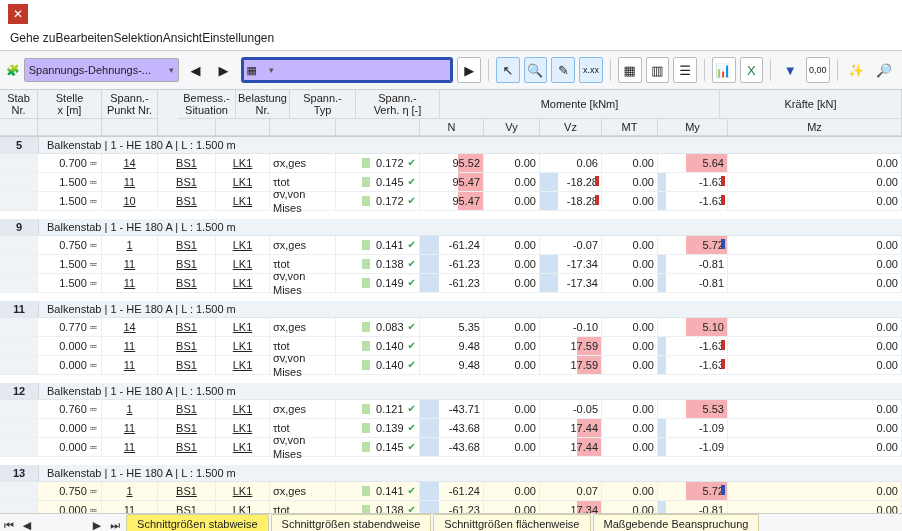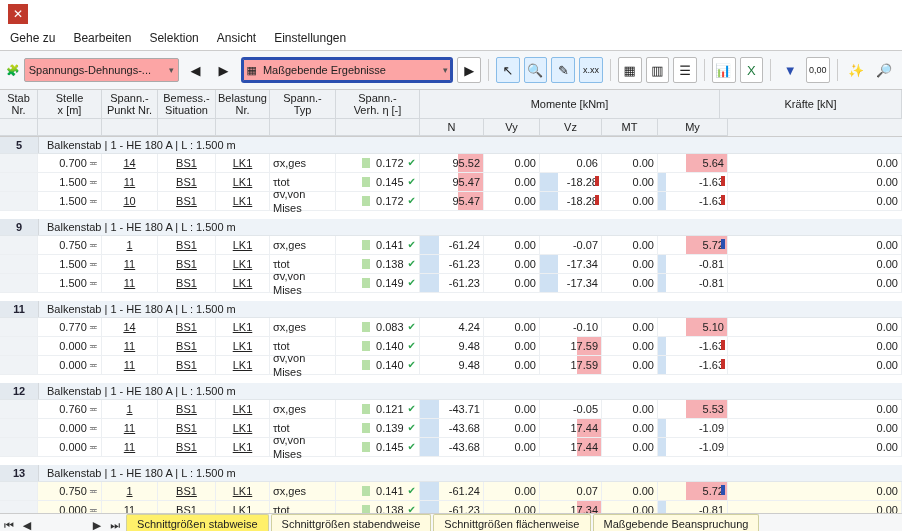--- a/index.html
+++ b/index.html
@@ -25,21 +25,20 @@
     width: 20px; height: 20px;
     background: #c0392b;
     color: #fff;
     display: flex; align-items: center; justify-content: center;
     font-size: 12px;
     cursor: pointer;
   }
   
   .menubar {
     display: flex;
-    gap: 18px;
     padding: 3px 10px 5px 10px;
     border-bottom: 1px solid #ccc;
     font-size: 12px;
   }
   .menuitem { cursor: pointer; }
   
   .toolbar {
     display: flex;
     align-items: center;
     gap: 4px;
@@ -56,21 +55,21 @@
     border-radius: 2px;
     font-size: 13px;
     cursor: pointer;
   }
   .tb-btn.bordered { border-color: #bbb; background:#fff; }
   .tb-btn.blue-bg { background:#e0f0ff; border-color:#88bce8; }
   .tb-sep { width:1px; height:22px; background:#ccc; margin:0 3px; }
   .combo {
     display:flex; align-items:center;
     border:1px solid #aaa; border-radius:2px;
-    background:#fca5a5; height:22px;
+    background:#c4b5fd; height:22px;
     padding: 0 4px 0 4px;
     cursor:pointer;
   }
   .combo .chev { margin-left:6px; color:#555; font-size:9px; }
   .combo.left { width:160px; }
   .combo.big {
     width: 222px;
     border: 2px solid #2b4fb0;
     border-radius: 3px;
     box-shadow: 0 0 0 1px #2b4fb0 inset;
@@ -215,21 +214,20 @@
   <div class="arrows">
     <div class="tb-btn">
         <span>◀</span>
       </div>
     <div class="tb-btn">
         <span>▶</span>
       </div>
   </div>
   <div class="combo big">
     <span style="margin-right:6px;">▦</span>
-    <span class="lbl">Maßgebende Ergebnisse</span>
     <span class="chev">▾</span>
   </div>
   <div class="tb-btn bordered">
       <span>▶</span>
     </div>
   <div class="tb-sep"></div>
   <div class="tb-btn blue-bg">
       <span>↖</span>
     </div>
   <div class="tb-btn blue-bg">
@@ -276,21 +274,21 @@
 
 <div class="table-area">
   <div class="theadwrap">
     <div class="header-row1">
       <div class="hcell top c-nr" style="white-space:pre-line;">Stab
 Nr.</div>
       <div class="hcell top c-stelle" style="white-space:pre-line;">Stelle
 x [m]</div>
       <div class="hcell top c-spn" style="white-space:pre-line;">Spann.-
 Punkt Nr.</div>
-      <div class="hcell top c-bem" style="white-space:pre-line;">Bemess.-
+      <div class="hcell top c-bem" style="white-space:pre-line;margin-left:20px;">Bemess.-
 Situation</div>
       <div class="hcell top c-bel" style="white-space:pre-line;">Belastung
 Nr.</div>
       <div class="hcell top c-typ" style="white-space:pre-line;">Spann.-
 Typ</div>
       <div class="hcell top c-eta" style="white-space:pre-line;">Spann.-
 Verh. η [-]</div>
       <div class="hcell top c-momente">Momente [kNm]</div>
       <div class="hcell top c-krafte">Kräfte [kN]</div>
     </div>
@@ -300,20 +298,21 @@
       <div class="hcell c-spn"></div>
       <div class="hcell c-bem"></div>
       <div class="hcell c-bel"></div>
       <div class="hcell c-typ"></div>
       <div class="hcell c-eta"></div>
       <div class="hcell c-N">N</div>
       <div class="hcell c-Vy">Vy</div>
       <div class="hcell c-Vz">Vz</div>
       <div class="hcell c-MT">MT</div>
       <div class="hcell c-My">My</div>
+      <div class="hcell c-Mz">Mz</div>
     </div>
   </div>
   <div class="rows" id="rows">
       <div class="group-row">
         <div class="grp-nr">5</div>
         <div class="grp-label">Balkenstab | 1 - HE 180 A | L : 1.500 m</div>
       </div>
       <div class="drow">
         <div class="dcell c-nr"></div>
         <div class="dcell c-stelle">0.700 <span style="color:#888;margin-left:2px;">≖</span></div>
@@ -415,21 +414,21 @@
         <div class="grp-label">Balkenstab | 1 - HE 180 A | L : 1.500 m</div>
       </div>
       <div class="drow">
         <div class="dcell c-nr"></div>
         <div class="dcell c-stelle">0.770 <span style="color:#888;margin-left:2px;">≖</span></div>
         <div class="dcell c-spn center">14</div>
         <div class="dcell c-bem center">BS1</div>
         <div class="dcell c-bel center">LK1</div>
         <div class="dcell c-typ left">σx,ges</div>
         <div class="dcell c-eta"><span class="eta-bar"></span>0.083<span class="tick">✔</span></div>
-        <div class="dcell c-N ">4.24</div>
+        <div class="dcell c-N ">5.35</div>
         <div class="dcell c-Vy">0.00</div>
         <div class="dcell c-Vz ">-0.10</div>
         <div class="dcell c-MT">0.00</div>
         <div class="dcell c-My bg-posmy">5.10</div>
         <div class="dcell c-Mz">0.00</div>
       </div>
       <div class="drow">
         <div class="dcell c-nr"></div>
         <div class="dcell c-stelle">0.000 <span style="color:#888;margin-left:2px;">≖</span></div>
         <div class="dcell c-spn center">11</div>

